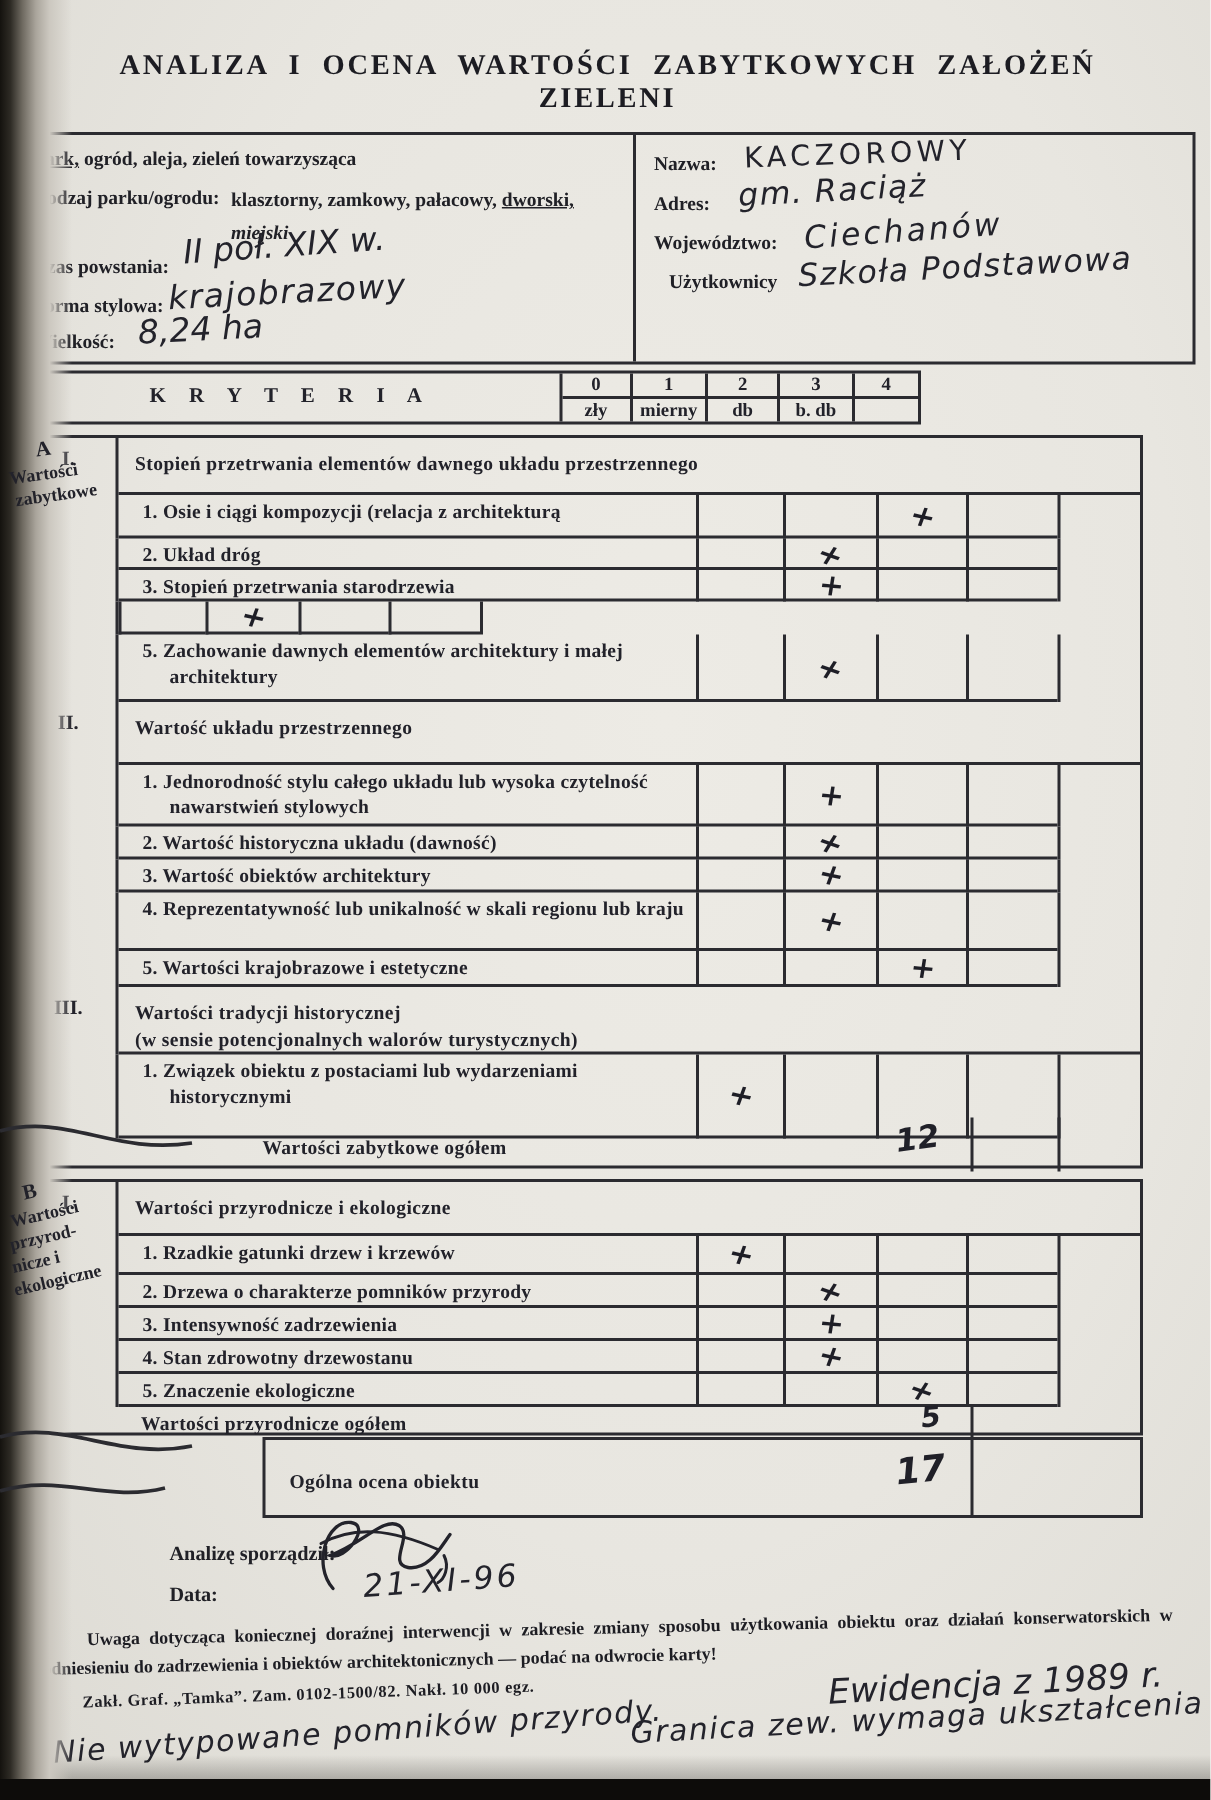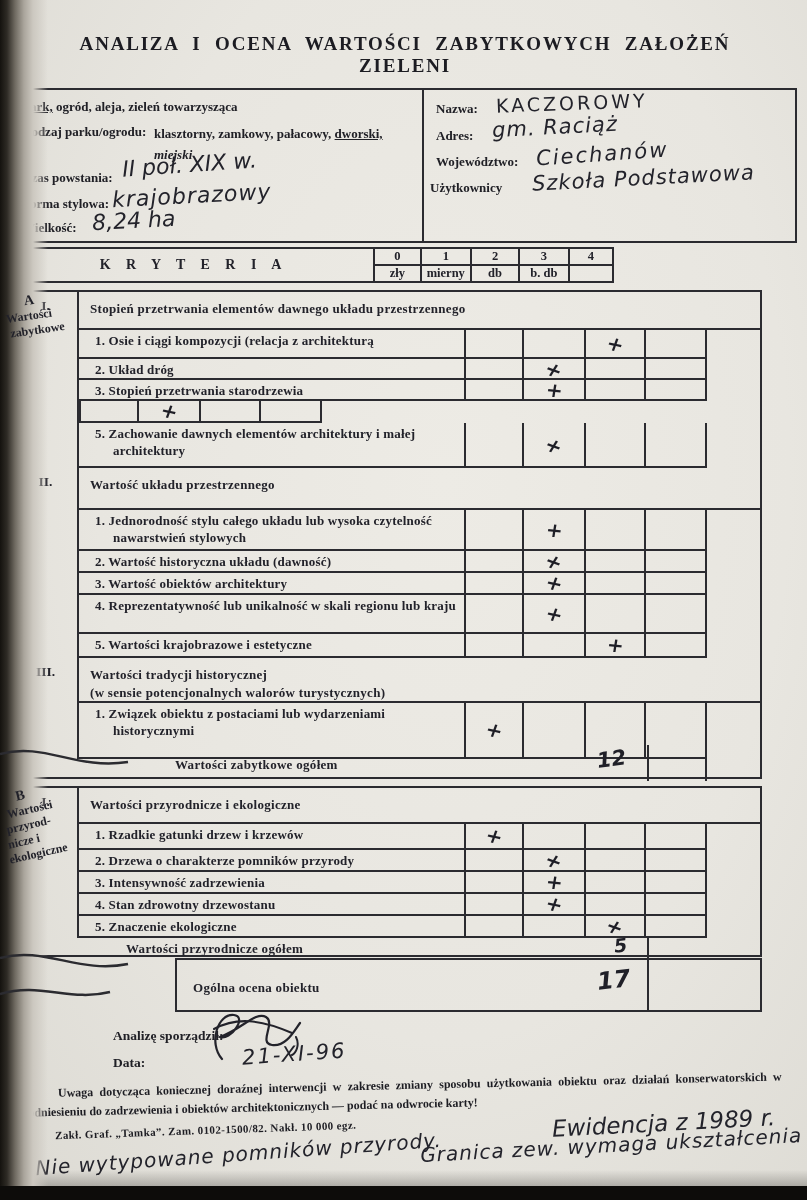--- a/index.html
+++ b/index.html
@@ -91,21 +91,21 @@
   <div class="abs hw" style="left:98px;top:93px;font-size:22px;transform:rotate(-3deg);letter-spacing:1px;">krajobrazowy</div>
   <div class="abs lbl" style="left:8px;top:130px;">Wielkość:</div>
   <div class="abs hw" style="left:78px;top:118px;font-size:22px;transform:rotate(-3deg);">8,24 ha</div>
 
   <div class="abs lbl" style="left:422px;top:11px;">Nazwa:</div>
   <div class="abs hw" style="left:482px;top:2px;font-size:19px;font-style:normal;letter-spacing:3px;transform:rotate(-2deg);">KACZOROWY</div>
   <div class="abs lbl" style="left:422px;top:38px;">Adres:</div>
   <div class="abs hw" style="left:478px;top:25px;font-size:21px;transform:rotate(-3deg);letter-spacing:1px;">gm. Raciąż</div>
   <div class="abs lbl" style="left:422px;top:64px;">Województwo:</div>
   <div class="abs hw" style="left:522px;top:52px;font-size:21px;transform:rotate(-4deg);letter-spacing:2px;">Ciechanów</div>
-  <div class="abs lbl" style="left:416px;top:90px;">Użytkownicy</div>
+  <div class="abs lbl" style="left:432px;top:90px;">Użytkownicy</div>
   <div class="abs hw" style="left:518px;top:76px;font-size:21px;transform:rotate(-3deg);letter-spacing:1px;">Szkoła Podstawowa</div>
 </div>
 
 <div class="abs bx kbox">
   <div class="klabel">K R Y T E R I A</div>
   <div class="kcol w0">
     <div>0</div>
     <div>zły</div>
   </div>
   <div class="kcol w1">
@@ -370,21 +370,21 @@
         <div class="cell c0"></div>
         <div class="cell c1"></div>
         <div class="cell c2">
           <span class="mark">+</span>
         </div>
         <div class="cell c3"></div>
         <div class="cell c4"></div>
       </div>
   </div>
   <div class="totrow" style="top:150px;height:21px;">
-    <div class="totlabel" style="padding-left:112px;padding-top:3px;">Wartości przyrodnicze ogółem</div>
+    <div class="totlabel" style="padding-left:80px;padding-top:3px;">Wartości przyrodnicze ogółem</div>
     <div class="vline" style="left:633px;"></div>
     <div class="abs hwnum" style="left:600px;top:-4px;font-size:19px;transform:rotate(-6deg);">5</div>
   </div>
 </div>
 
 <div class="abs bx finalbox">
   <div class="abs totlabel" style="left:16px;top:8px;">Ogólna ocena obiektu</div>
   <div class="vline" style="left:470px;"></div>
   <div class="abs hwnum" style="left:420px;top:6px;font-size:24px;transform:rotate(-6deg);">17</div>
 </div>

